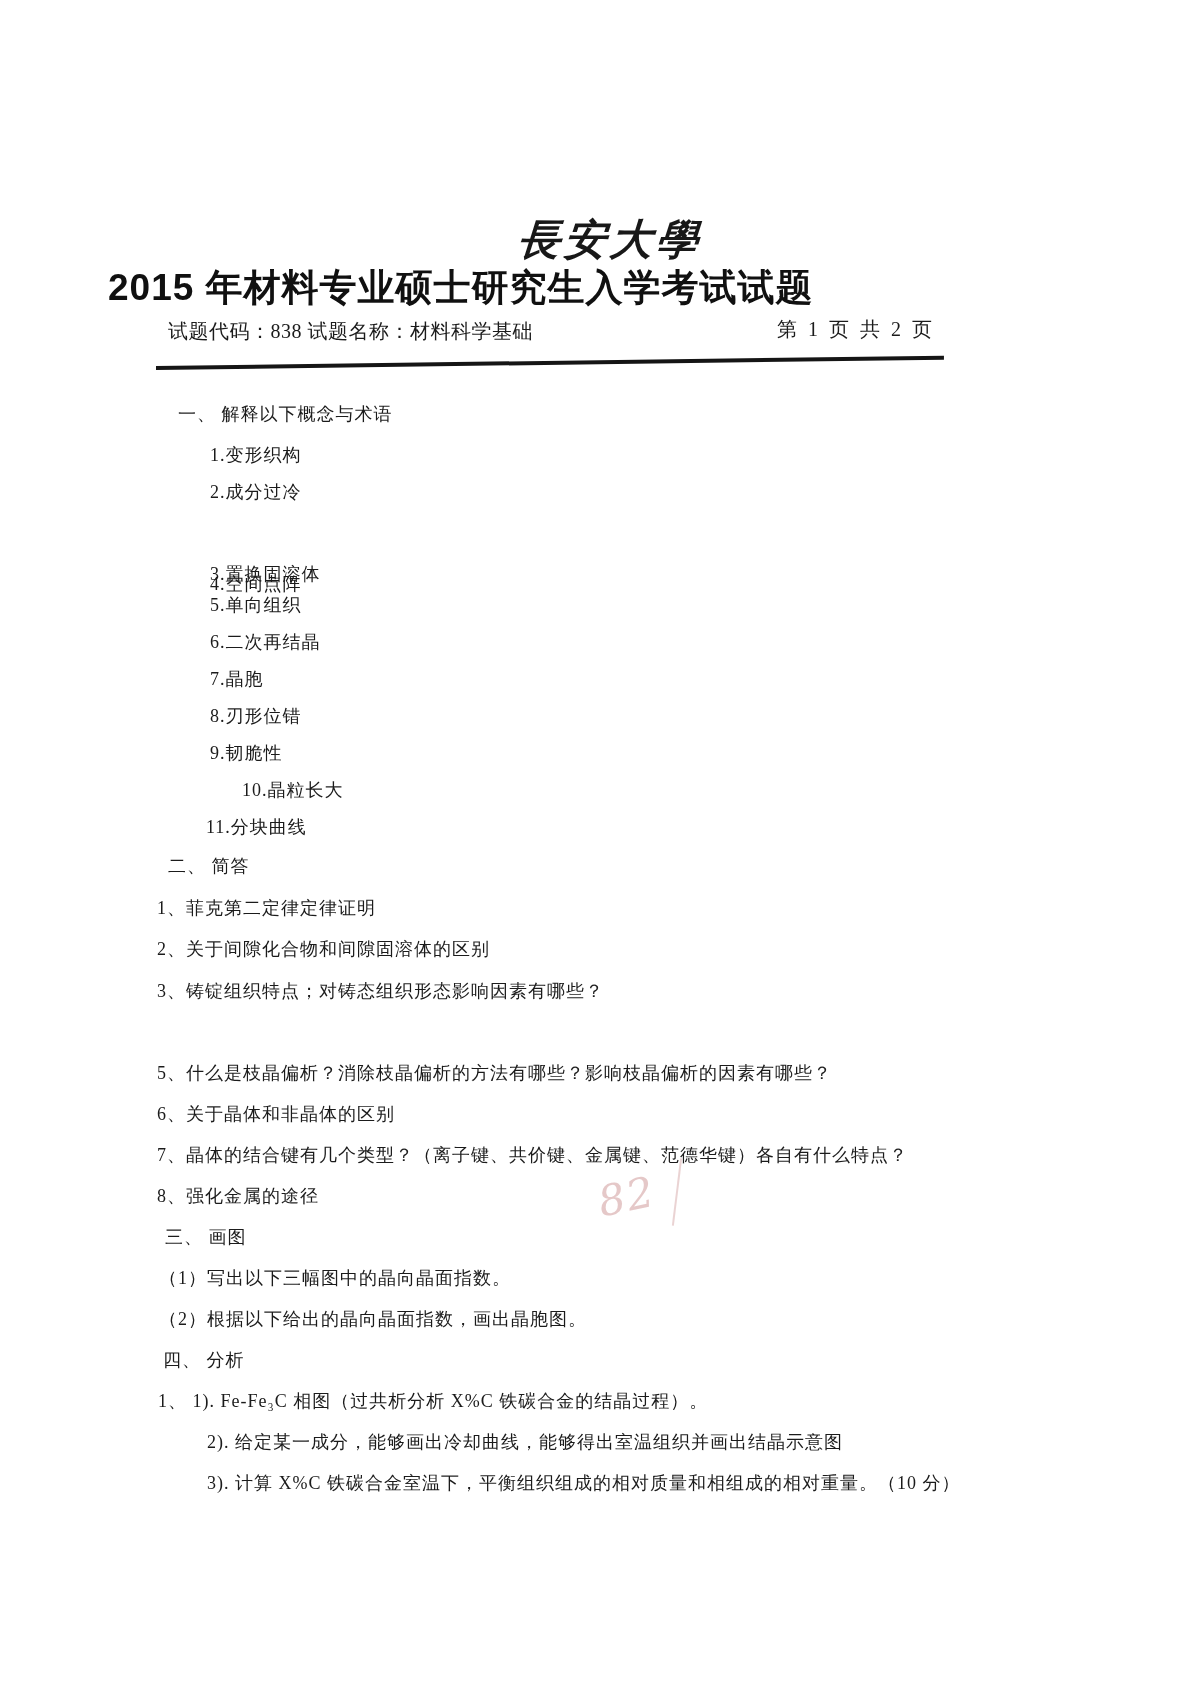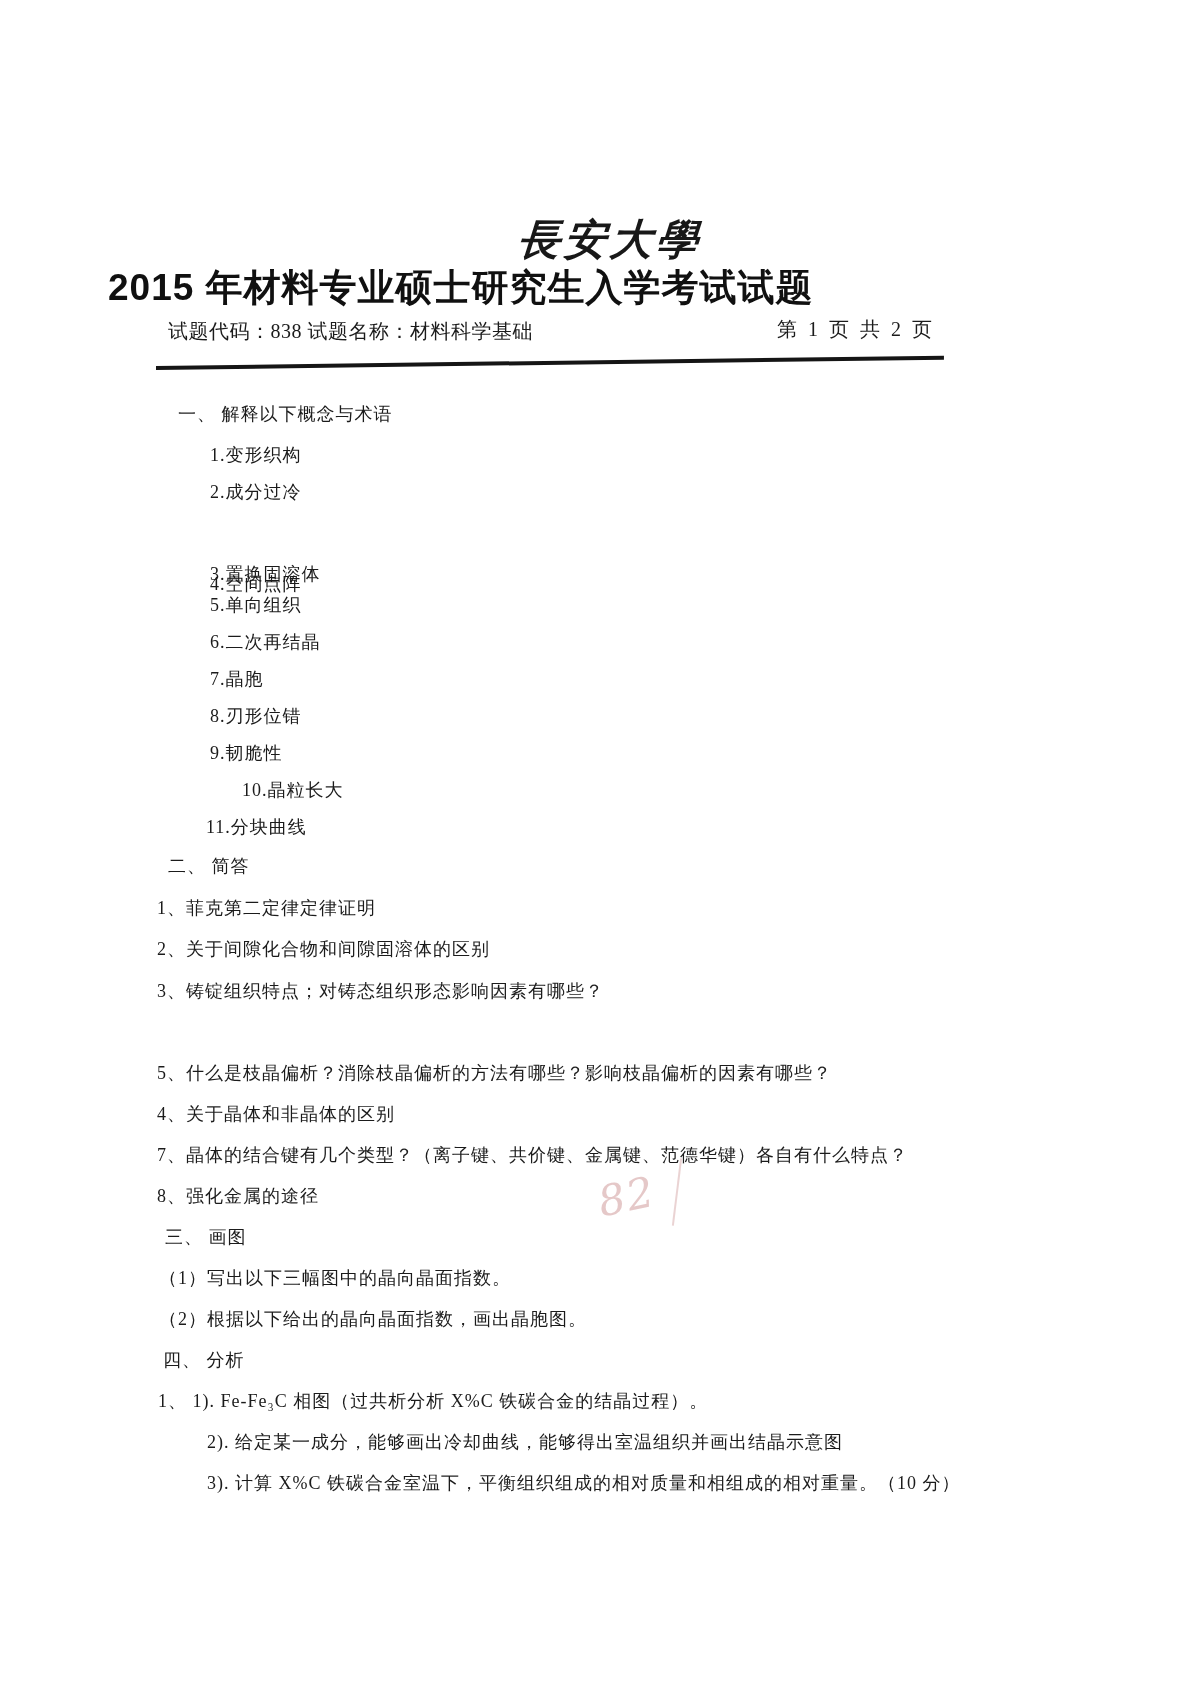--- a/index.html
+++ b/index.html
@@ -122,21 +122,21 @@
   <div class="line" style="top:704px; left:210px;">8.刃形位错</div>
   <div class="line" style="top:741px; left:210px;">9.韧脆性</div>
   <div class="line" style="top:778px; left:206px;margin-left:36px;">10.晶粒长大</div>
   <div class="line" style="top:815px; left:206px;">11.分块曲线</div>
 
   <div class="line" style="top:854px; left:168px;">二、 简答</div>
   <div class="line" style="top:896px; left:157px;">1、菲克第二定律定律证明</div>
   <div class="line" style="top:937px; left:157px;">2、关于间隙化合物和间隙固溶体的区别</div>
   <div class="line" style="top:979px; left:157px;">3、铸锭组织特点；对铸态组织形态影响因素有哪些？</div>
   <div class="line" style="top:1061px; left:157px;">5、什么是枝晶偏析？消除枝晶偏析的方法有哪些？影响枝晶偏析的因素有哪些？</div>
-  <div class="line" style="top:1102px; left:157px;">4、关于晶体和非晶体的区别</div>
+  <div class="line" style="top:1102px; left:157px;">6、关于晶体和非晶体的区别</div>
   <div class="line" style="top:1143px; left:157px;">7、晶体的结合键有几个类型？（离子键、共价键、金属键、范德华键）各自有什么特点？</div>
   <div class="line" style="top:1184px; left:157px;text-align:right;">8、强化金属的途径</div>
 
   <div class="line" style="top:1225px; left:165px;">三、 画图</div>
   <div class="line" style="top:1266px; left:159px;">（1）写出以下三幅图中的晶向晶面指数。</div>
   <div class="line" style="top:1307px; left:159px;">（2）根据以下给出的晶向晶面指数，画出晶胞图。</div>
 
   <div class="line" style="top:1348px; left:163px;">四、 分析</div>
   <div class="line" style="top:1389px; left:158px;">1、  1). Fe-Fe₃C 相图（过共析分析 X%C 铁碳合金的结晶过程）。</div>
   <div class="line" style="top:1430px; left:207px;text-align:center;">2). 给定某一成分，能够画出冷却曲线，能够得出室温组织并画出结晶示意图</div>

